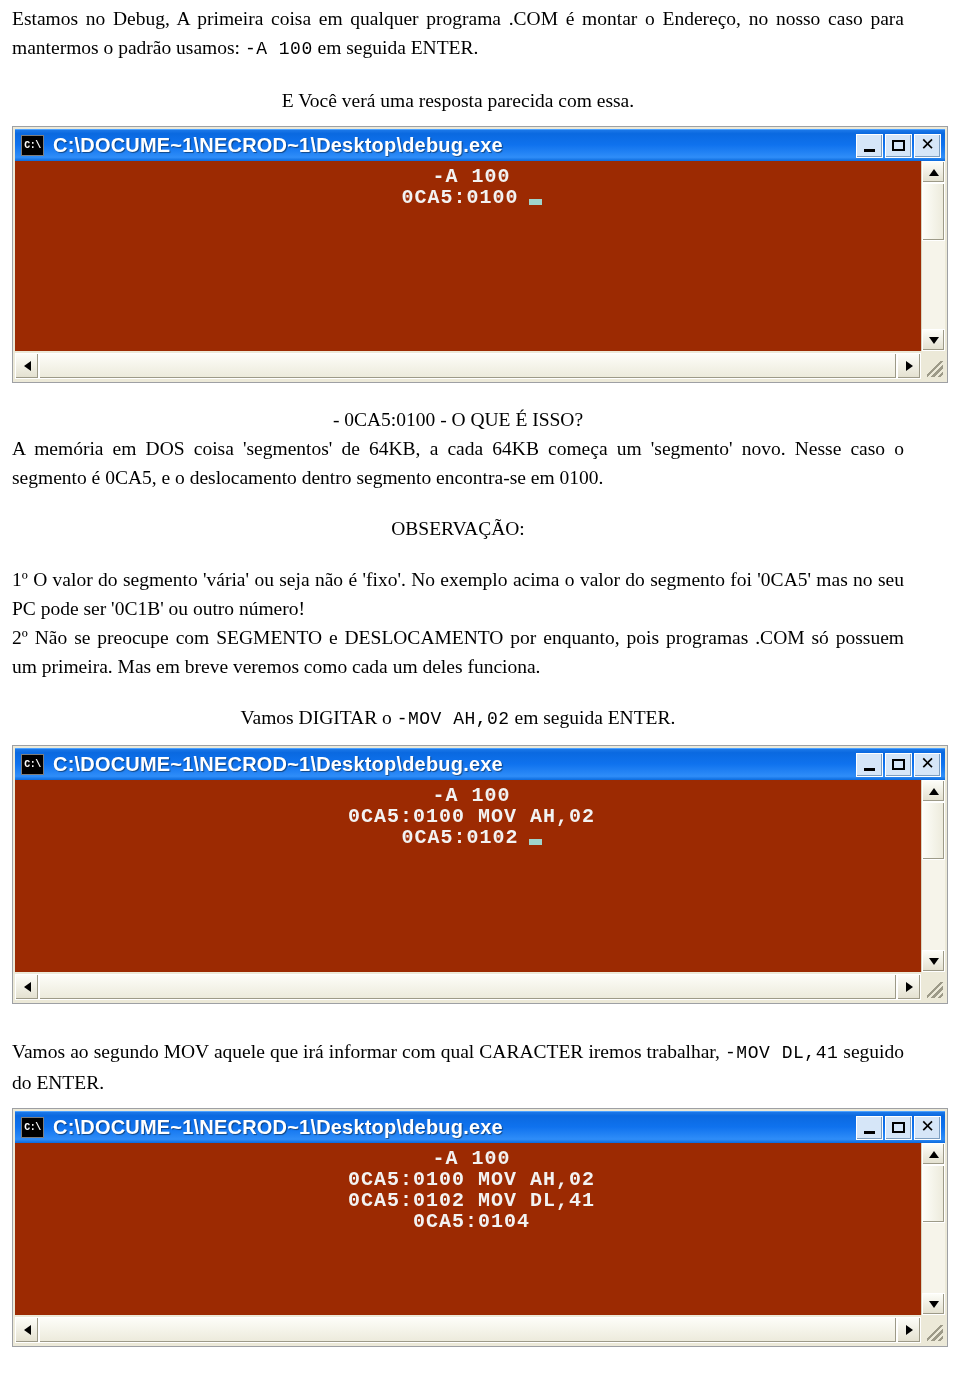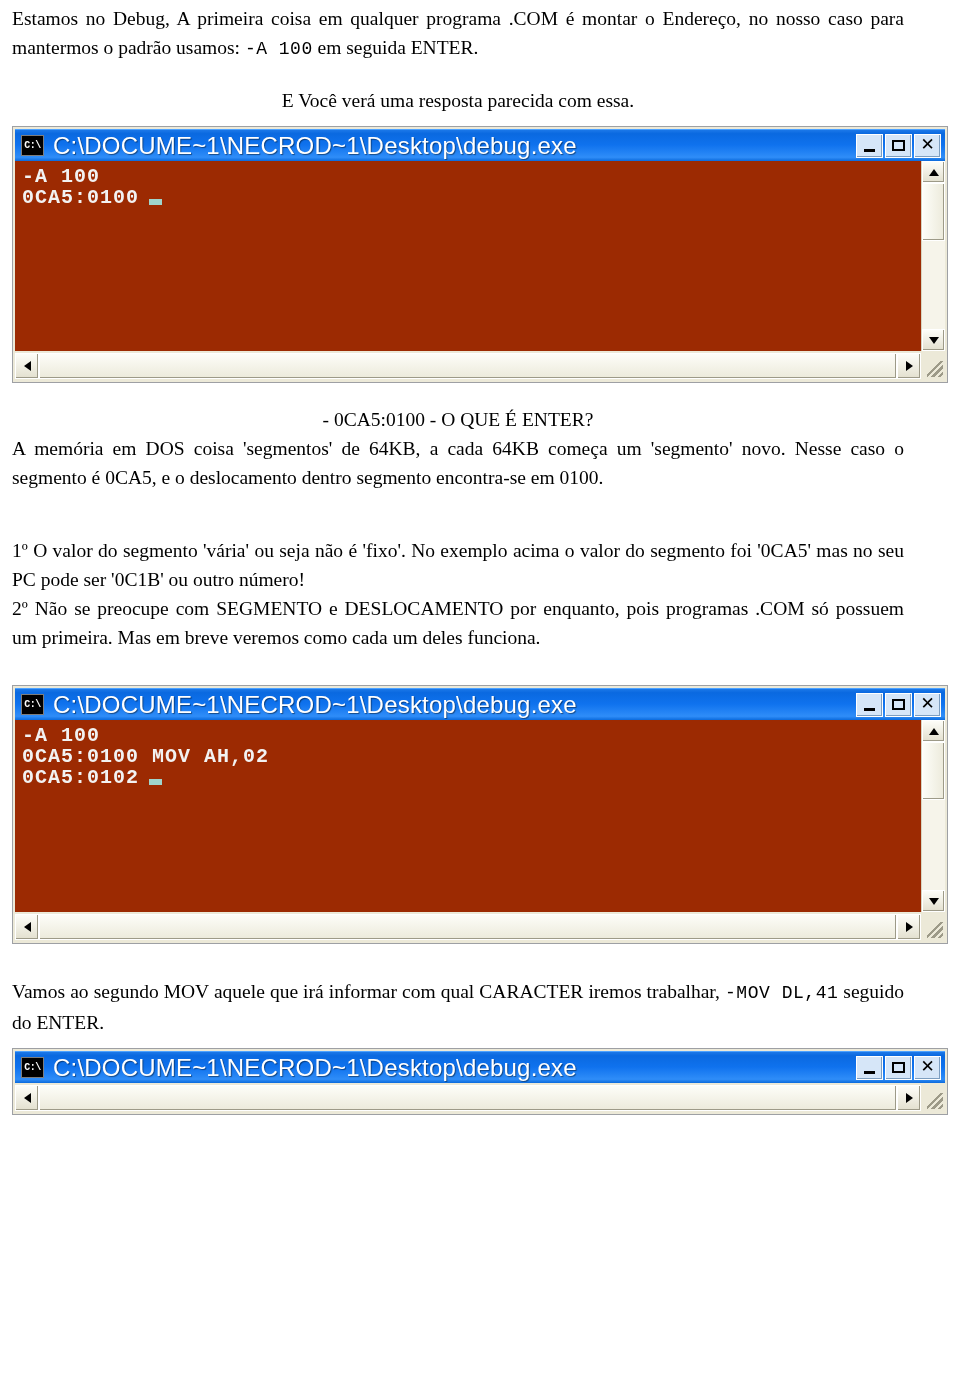--- a/index.html
+++ b/index.html
@@ -70,22 +70,22 @@
     line-height: 19px;
     text-align: center;
     flex: none;
     letter-spacing: -0.5px;
     overflow: hidden;
   }
   .title-text {
     margin-left: 9px;
     color: #ffffff;
     font-family: "Liberation Sans", "DejaVu Sans", sans-serif;
-    font-size: 24px;
-    font-weight: normal;
+    font-size: 20px;
+    font-weight: bold;
     letter-spacing: 0.2px;
     text-shadow: 1px 1px 1px rgba(0,0,0,0.45);
     white-space: nowrap;
     flex: 1 1 auto;
     overflow: hidden;
   }
   .winbtns {
     display: flex;
     gap: 2px;
     align-items: center;
@@ -125,20 +125,21 @@
     font-size: 17px;
     font-weight: bold;
     line-height: 1;
     margin-top: -2px;
   }
 
   
   .console-mid {
     display: flex;
     background: #14532d;
+    text-align: center;
   }
   .screen {
     background: #9c2a02;
     flex: 1 1 auto;
     font-family: "Liberation Mono", "DejaVu Sans Mono", monospace;
     color: #f2f2f2;
     font-size: 20px;
     line-height: 21px;
     font-weight: bold;
     padding: 5px 0 0 5px;
@@ -290,33 +291,35 @@
         <div class="sb-btn">
             <span class="arrow arrow-right"></span>
           </div>
       </div>
       <div class="grip"></div>
     </div>
   </div>
 
   <div class="gap-md"></div>
 
-  <p class="para nojust">- 0CA5:0100 - O QUE É ENTER?</p>
+  <p class="para nojust">- 0CA5:0100 - O QUE É ISSO?</p>
   <p class="para">A memória em DOS coisa 'segmentos' de 64KB, a cada 64KB começa um 'segmento' novo. Nesse caso o segmento é 0CA5, e o deslocamento dentro segmento encontra-se em 0100.</p>
 
   <div class="gap-md"></div>
 
+  <p class="para nojust">OBSERVAÇÃO:</p>
 
   <div class="gap-md"></div>
 
   <p class="para">1º O valor do segmento 'vária' ou seja não é 'fixo'. No exemplo acima o valor do segmento foi '0CA5' mas no seu PC pode ser '0C1B' ou outro número!</p>
   <p class="para">2º Não se preocupe com SEGMENTO e DESLOCAMENTO por enquanto, pois programas .COM só possuem um primeira. Mas em breve veremos como cada um deles funciona.</p>
 
   <div class="gap-md"></div>
 
+  <p class="para nojust"><span>Vamos DIGITAR o </span><span class="mono">-MOV AH,02</span><span> em seguida ENTER.</span></p>
 
   <div class="gap-sm"></div>
 
   <div class="console-window">
     <div class="titlebar">
       <div class="cmd-icon">C:\</div>
       <div class="title-text">C:\DOCUME~1\NECROD~1\Desktop\debug.exe</div>
       <div class="winbtns">
         <div class="winbtn">
             <span class="glyph-min"></span>
@@ -376,20 +379,36 @@
             <span class="glyph-min"></span>
           </div>
         <div class="winbtn">
             <span class="glyph-max"></span>
           </div>
         <div class="winbtn">
             <span class="glyph-close">✕</span>
           </div>
       </div>
     </div>
+    <div class="console-mid">
+      <div class="screen" style="height:172px"><span>-A 100</span>
+<span>0CA5:0100 MOV AH,02</span>
+<span>0CA5:0102 MOV DL,41</span>
+<span>0CA5:0104</span></div>
+      <div class="vscroll">
+        <div class="sb-btn">
+            <span class="arrow arrow-up"></span>
+          </div>
+        <div class="vthumb"></div>
+        <div class="sb-track"></div>
+        <div class="sb-btn">
+            <span class="arrow arrow-down"></span>
+          </div>
+      </div>
+    </div>
     <div class="console-bottom">
       <div class="hscroll">
         <div class="sb-btn">
             <span class="arrow arrow-left"></span>
           </div>
         <div class="hthumb"></div>
         <div class="sb-btn">
             <span class="arrow arrow-right"></span>
           </div>
       </div>

